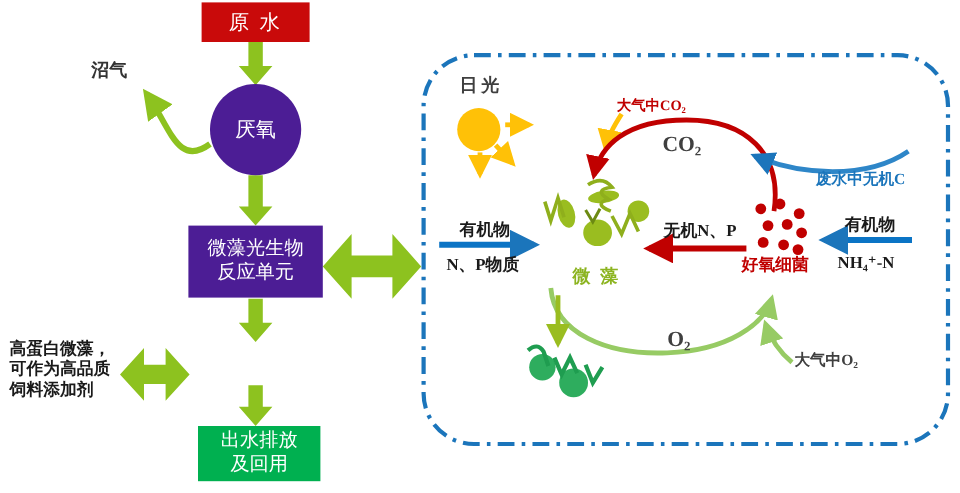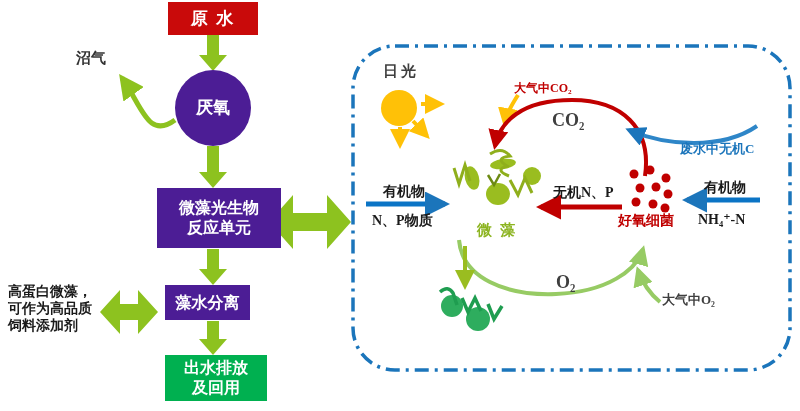--- a/index.html
+++ b/index.html
@@ -4,21 +4,21 @@
 <style>
   html,body{margin:0;padding:0;background:#fff;}
   #stage{
     position:relative;width:800px;height:411px;background:#ffffff;overflow:hidden;
     font-family:"Liberation Sans","DejaVu Sans",sans-serif;
   }
   #arrows{position:absolute;left:0;top:0;width:800px;height:411px;}
   .lbl{position:absolute;white-space:nowrap;font-weight:bold;color:#1a1a1a;}
   .box{
     position:absolute;display:flex;flex-direction:column;justify-content:center;align-items:center;
-    color:#fff;font-weight:bold;text-align:center;line-height:1.25;
+    color:#fff;font-weight:normal;text-align:center;line-height:1.25;
   }
   .red-box{background:#c90a0a;}
   .blue-box{background:#4c1d95;}
   .green-box{background:#00b050;}
   .circle{border-radius:50%;}
   .serifish{font-family:"Liberation Serif","DejaVu Serif",serif;}
   .gray{color:#3f3f3f;}
   .redtxt{color:#c00000;}
   .bluetxt{color:#1b75bb;}
   .greentxt{color:#8cb420;}
@@ -124,28 +124,25 @@
     <span>原 水</span>
   </div>
 
   <div class="box blue-box circle" style="left:175px;top:70px;width:76px;height:76px;font-size:17px;">
     <span>厌氧</span>
   </div>
 
   <div class="lbl" style="left:76px;top:49px;font-size:15px;color:#333;">沼气</div>
 
 
-  <div class="box blue-box" style="left:157px;top:188px;width:124px;height:60px;font-size:16px;">
+  <div class="box blue-box" style="left:157px;top:188px;width:112px;height:60px;font-size:16px;">
     <span>微藻光生物</span>
     <span>反应单元</span>
   </div>
 
-  <div class="box blue-box" style="left:165px;top:285px;width:85px;height:35px;font-size:16px;">
-    <span>藻水分离</span>
-  </div>
 
   <div class="lbl serifish multiline" style="left:8px;top:283px;font-size:14px;line-height:17px;">
     <div>高蛋白微藻，</div>
     <div>可作为高品质</div>
     <div>饲料添加剂</div>
   </div>
 
   <div class="box green-box" style="left:165px;top:355px;width:102px;height:46px;font-size:16px;">
     <span>出水排放</span>
     <span>及回用</span>

